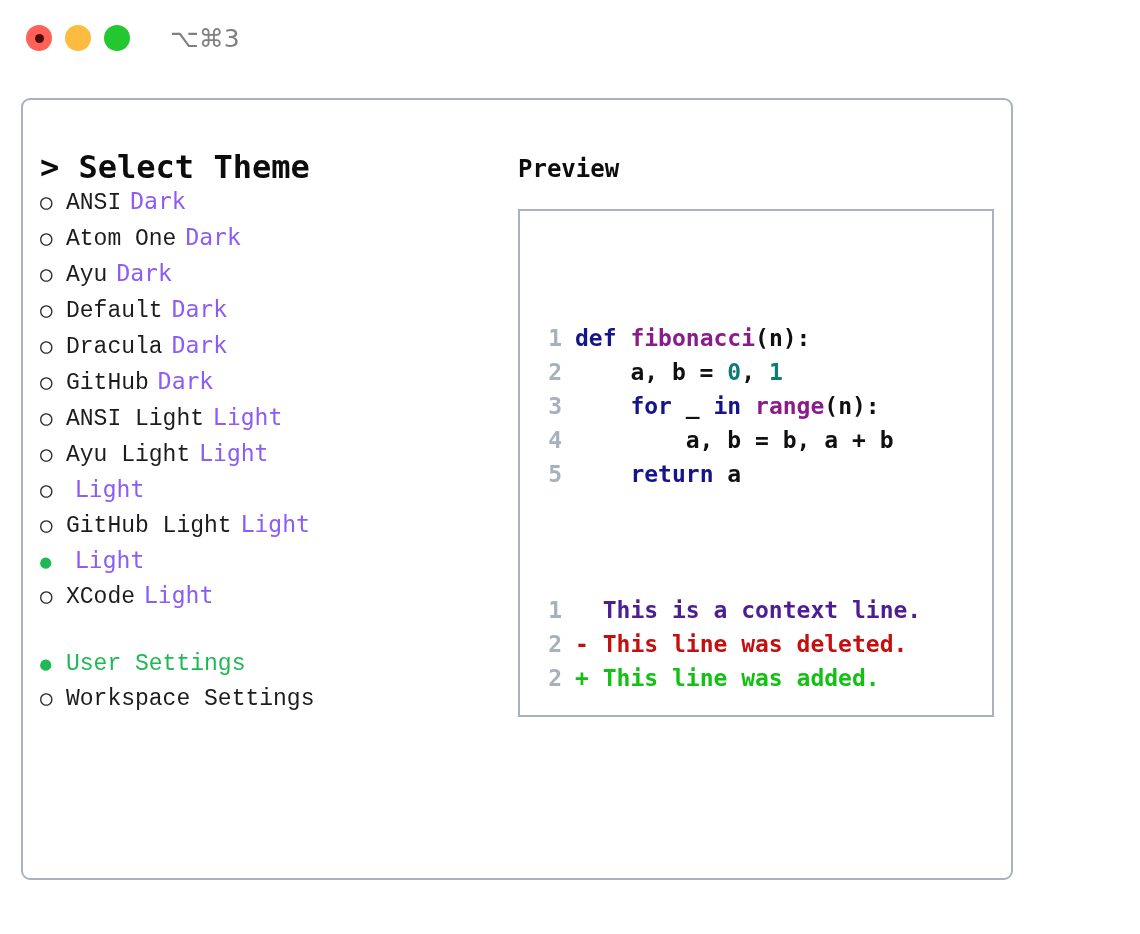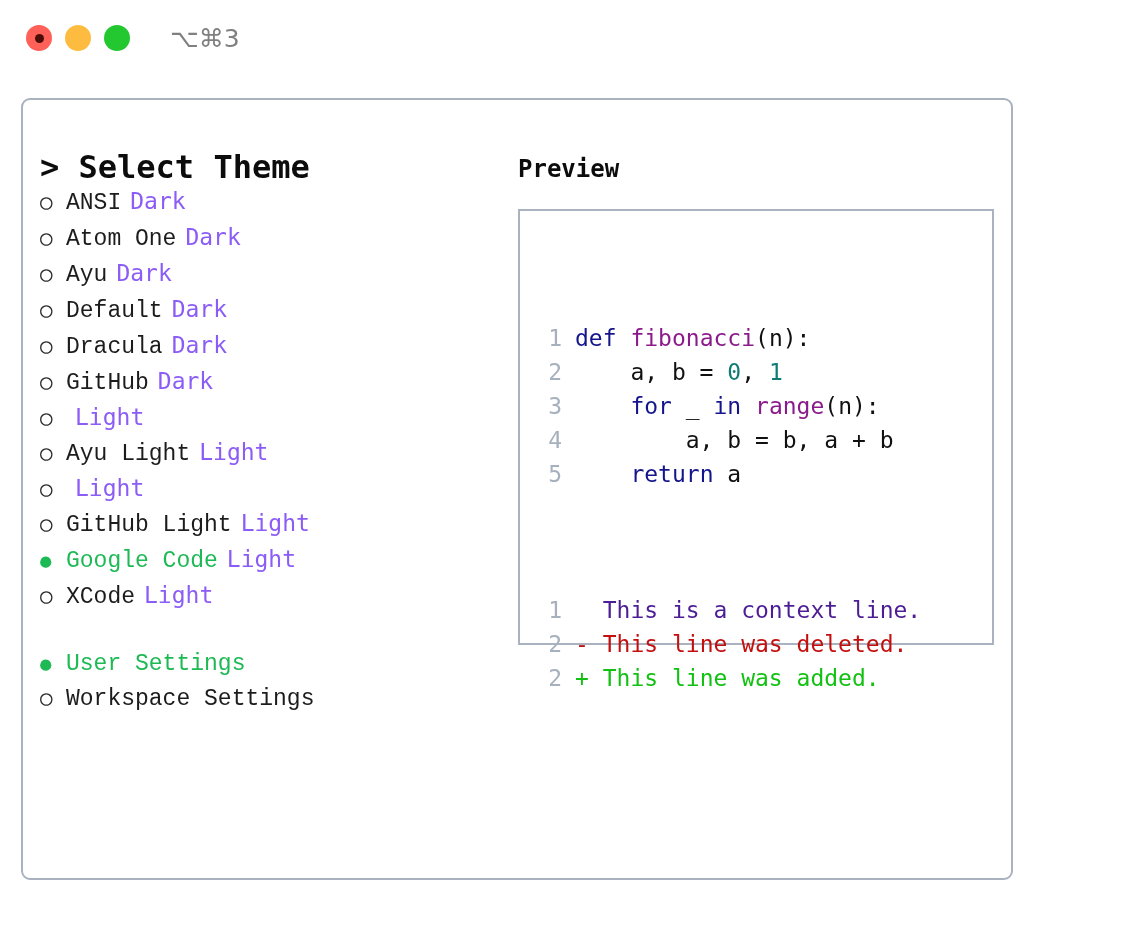--- a/index.html
+++ b/index.html
@@ -164,25 +164,26 @@
   .preview-header {
     font-size: 24px;
     font-weight: bold;
     color: #0c0c0c;
     line-height: 34px;
     white-space: pre;
   }
   .preview-box {
     margin-top: 23px;
     width: 476px;
-    height: 436px;
+    height: 508px;
     border: 2px solid #aab2c0;
     box-sizing: border-box;
     background: #ffffff;
     position: relative;
+    font-weight: bold;
   }
   .code {
     position: absolute;
     left: 20px;
     top: 42px;
     font-size: 23px;
     line-height: 34px;
     white-space: pre;
   }
   .code-line { white-space: pre; }
@@ -223,25 +224,25 @@
 
         <div class="list-header">&gt; Select Theme</div>
 
         <div class="theme-list" id="theme-list">
             <div class="theme-row"><span class="bullet">○</span><span class="row-name">ANSI</span><span class="row-cat">Dark</span></div>
             <div class="theme-row"><span class="bullet">○</span><span class="row-name">Atom One</span><span class="row-cat">Dark</span></div>
             <div class="theme-row"><span class="bullet">○</span><span class="row-name">Ayu</span><span class="row-cat">Dark</span></div>
             <div class="theme-row"><span class="bullet">○</span><span class="row-name">Default</span><span class="row-cat">Dark</span></div>
             <div class="theme-row"><span class="bullet">○</span><span class="row-name">Dracula</span><span class="row-cat">Dark</span></div>
             <div class="theme-row"><span class="bullet">○</span><span class="row-name">GitHub</span><span class="row-cat">Dark</span></div>
-            <div class="theme-row"><span class="bullet">○</span><span class="row-cat">Light</span></div>
+            <div class="theme-row"><span class="bullet">○</span><span class="row-name">ANSI Light</span><span class="row-cat">Light</span></div>
             <div class="theme-row"><span class="bullet">○</span><span class="row-name">Ayu Light</span><span class="row-cat">Light</span></div>
             <div class="theme-row"><span class="bullet">○</span><span class="row-cat">Light</span></div>
             <div class="theme-row"><span class="bullet">○</span><span class="row-name">GitHub Light</span><span class="row-cat">Light</span></div>
-            <div class="theme-row"><span class="bullet sel">●</span><span class="row-name sel">Google Code</span><span class="row-cat">Light</span></div>
+            <div class="theme-row"><span class="bullet sel">●</span><span class="row-cat">Light</span></div>
             <div class="theme-row"><span class="bullet">○</span><span class="row-name">XCode</span><span class="row-cat">Light</span></div>
           </div>
 
         <div class="apply-section">
           <div id="apply-list">
               <div class="apply-row"><span class="bullet sel">●</span><span class="row-name sel">User Settings</span></div>
               <div class="apply-row"><span class="bullet">○</span><span class="row-name">Workspace Settings</span></div>
             </div>
         </div>
 

